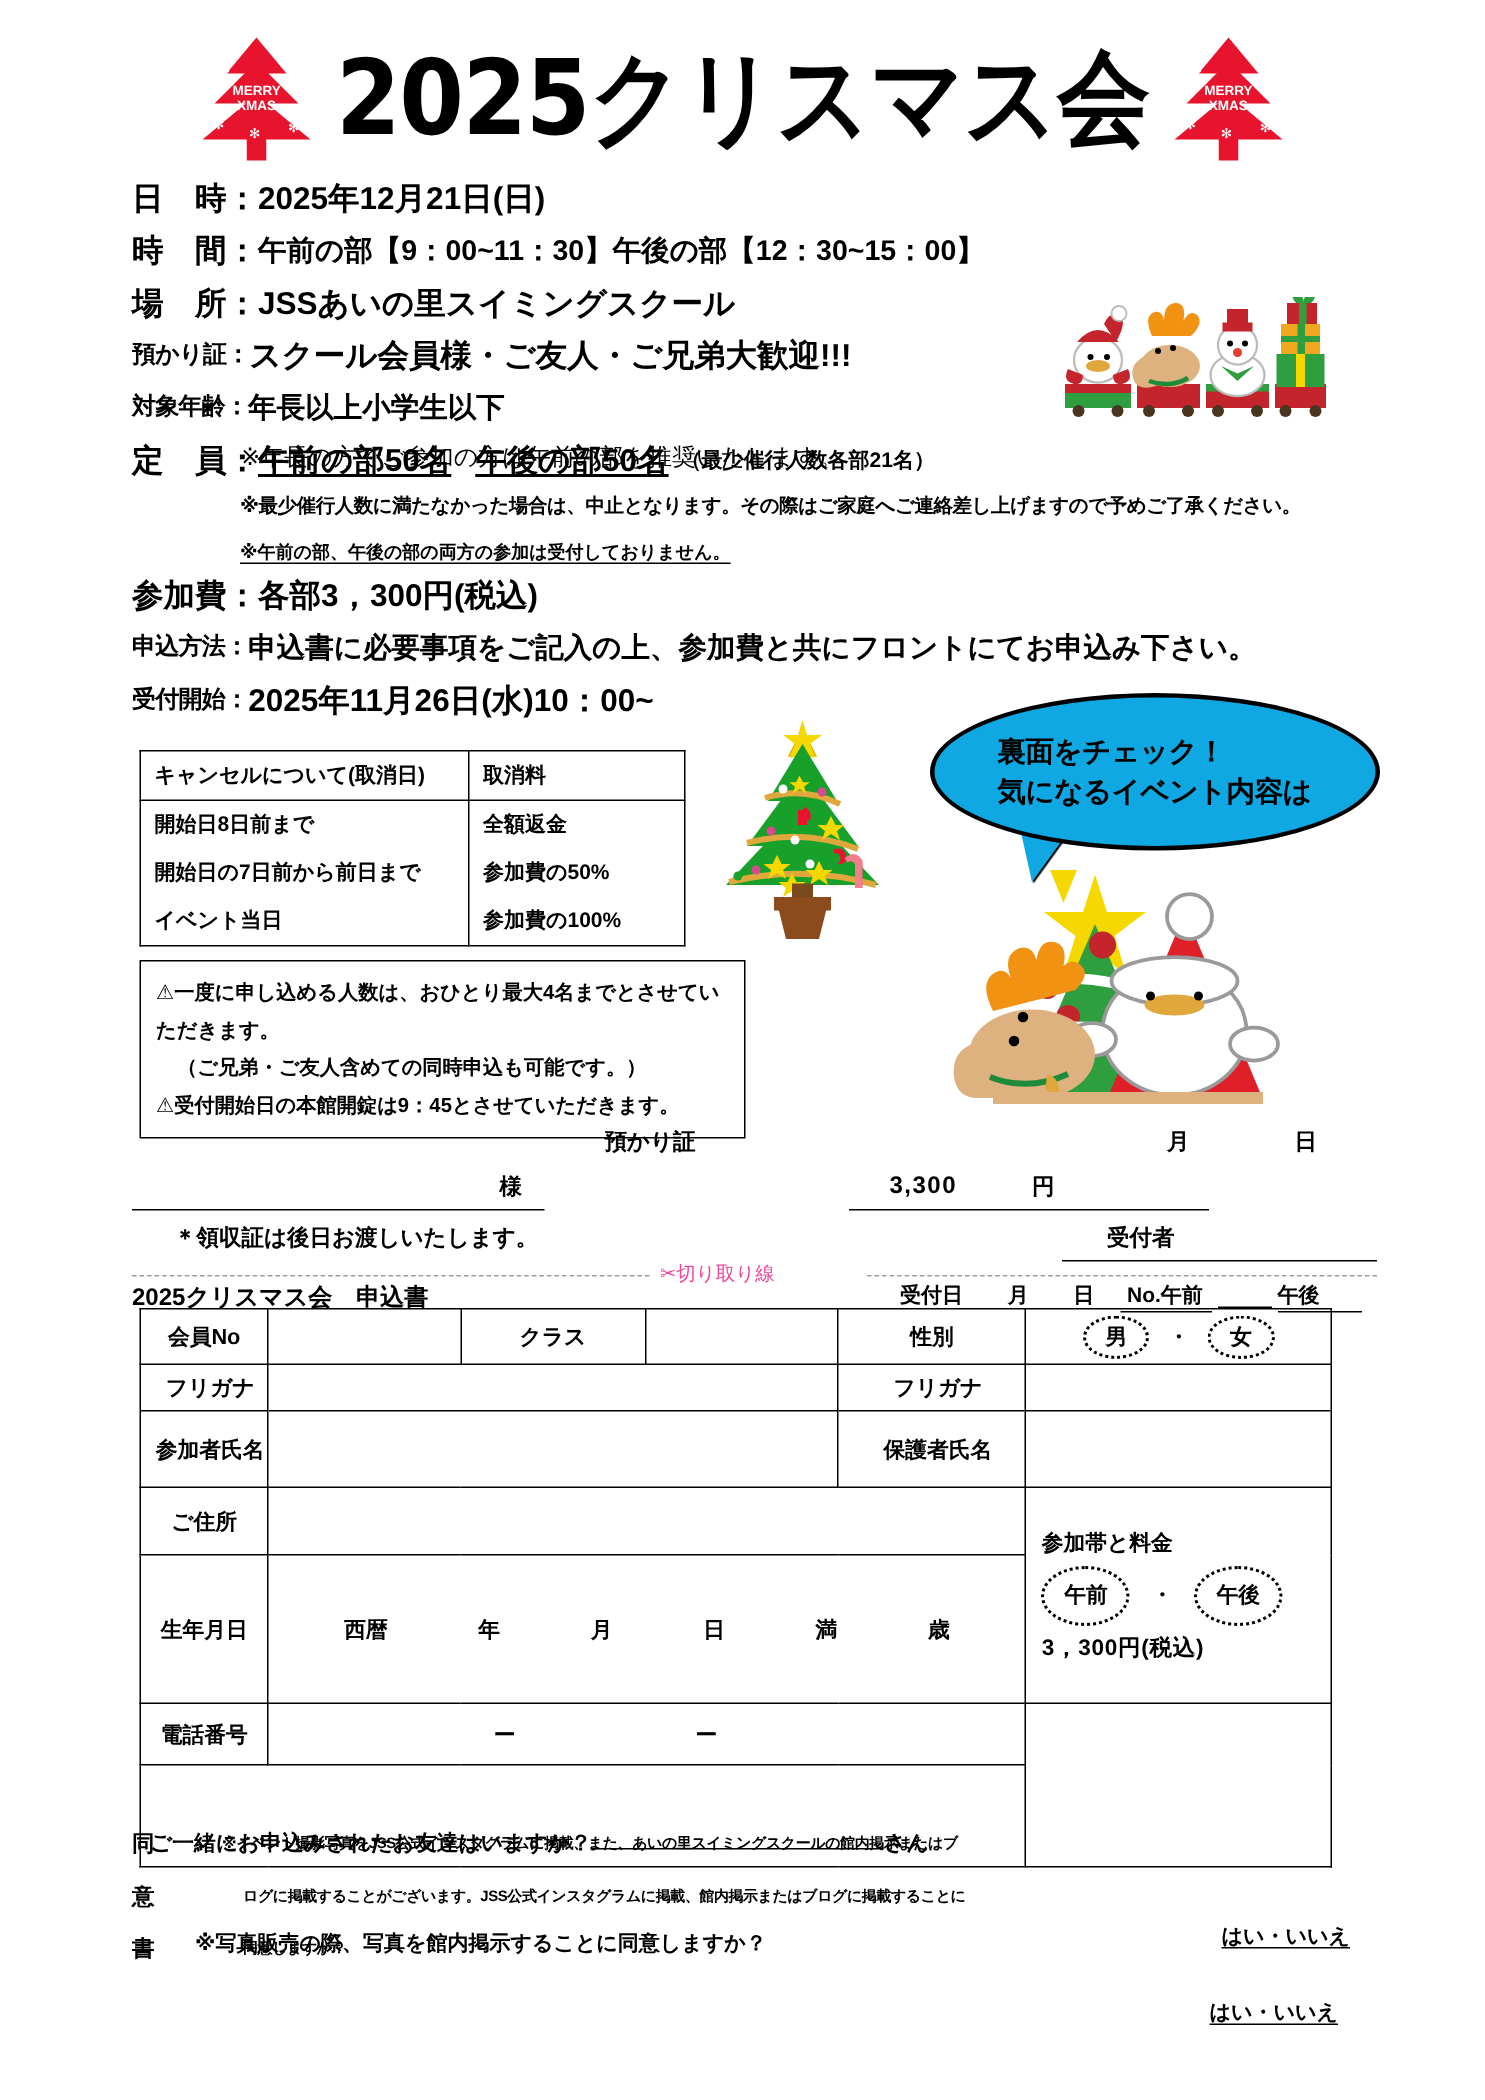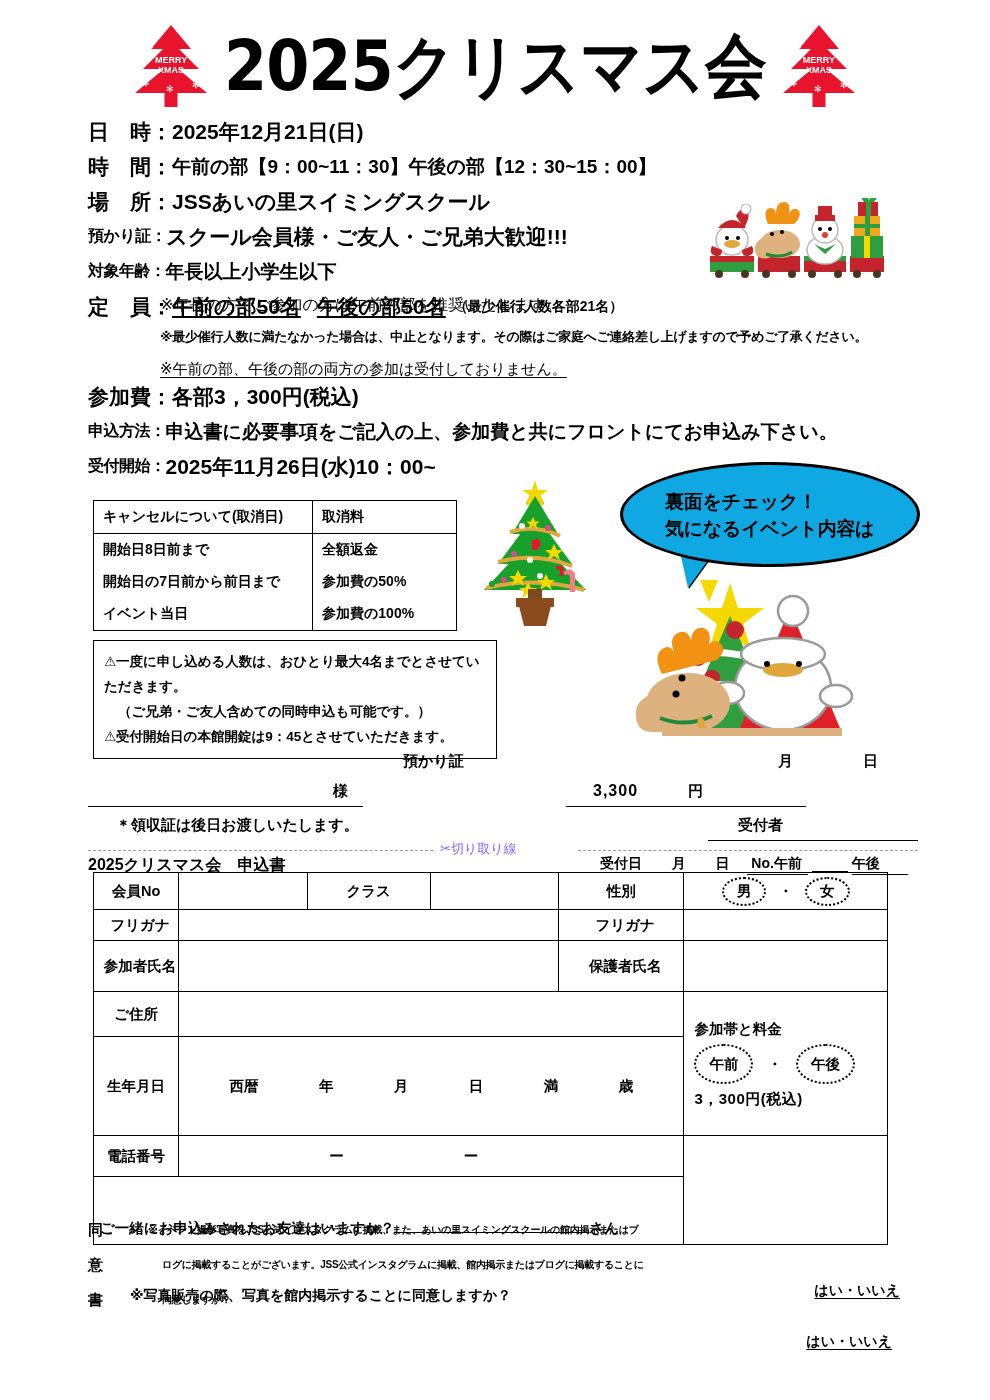--- a/index.html
+++ b/index.html
@@ -50,21 +50,21 @@
   .lab-lg{font-size:21px;letter-spacing:0px;}
   .lab-sm{font-size:16px;letter-spacing:-0.5px;}
   .val-lg{font-size:21px;}
   .val-md{font-size:19px;}
   .u{ text-decoration:underline; text-underline-offset:2px;}
   .small-par{font-size:14px;font-weight:bold;}
 
   
   .note1{position:absolute;left:160px;top:295px;font-size:16px;font-weight:normal;}
   .note2{position:absolute;left:160px;top:328px;font-size:13px;font-weight:bold;letter-spacing:-0.3px;}
-  .note3{position:absolute;left:160px;top:360px;font-size:15px;font-weight:normal;text-decoration:underline;text-underline-offset:3px;}
+  .note3{position:absolute;left:160px;top:360px;font-size:12px;font-weight:bold;text-decoration:underline;text-underline-offset:3px;}
 
   .fee-block{position:absolute;left:88px;top:380px;width:830px;}
 
   
   .cancel-table{
     position:absolute;left:93px;top:500px;border-collapse:collapse;
     font-size:14px;font-weight:bold;
   }
   .cancel-table td{border:1px solid #000;padding:7px 9px;}
   .cancel-table .c1{width:200px;}
@@ -111,21 +111,21 @@
   .r-sama{position:absolute;left:245px;top:32px;font-size:15px;font-weight:bold;}
   .r-amount-line{position:absolute;left:478px;top:34px;width:240px;border-bottom:1.2px solid #000;height:22px;}
   .r-amount{position:absolute;left:505px;top:32px;font-size:16px;font-weight:bold;letter-spacing:1px;}
   .r-yen{position:absolute;left:600px;top:32px;font-size:15px;font-weight:bold;}
   .r-receipt-note{position:absolute;left:28px;top:66px;font-size:15px;font-weight:bold;}
   .r-uketsuke-line{position:absolute;left:620px;top:68px;width:210px;border-bottom:1.2px solid #000;height:22px;}
   .r-uketsuke{position:absolute;left:650px;top:66px;font-size:15px;font-weight:bold;}
 
   .cutline-left{position:absolute;left:0px;top:100px;width:345px;border-top:1px dashed #9a9a9a;}
   .cutline-right{position:absolute;left:490px;top:100px;width:340px;border-top:1px dashed #9a9a9a;}
-  .cut-label{position:absolute;left:352px;top:90px;font-size:13px;color:#8b5cf6;white-space:nowrap;}
+  .cut-label{position:absolute;left:352px;top:90px;font-size:13px;color:#ec4899;white-space:nowrap;}
 
   .form-title{position:absolute;left:88px;top:855px;font-size:16px;font-weight:bold;}
   .rcv-row{position:absolute;left:600px;top:855px;font-size:14px;font-weight:bold;white-space:nowrap;}
   .rcv-row span{display:inline-block;}
   .rcv-underline{border-bottom:1.2px solid #000;}
 
   
   .form-table{
     position:absolute;left:93px;top:872px;width:795px;
     border-collapse:collapse;font-size:14.5px;font-weight:bold;

